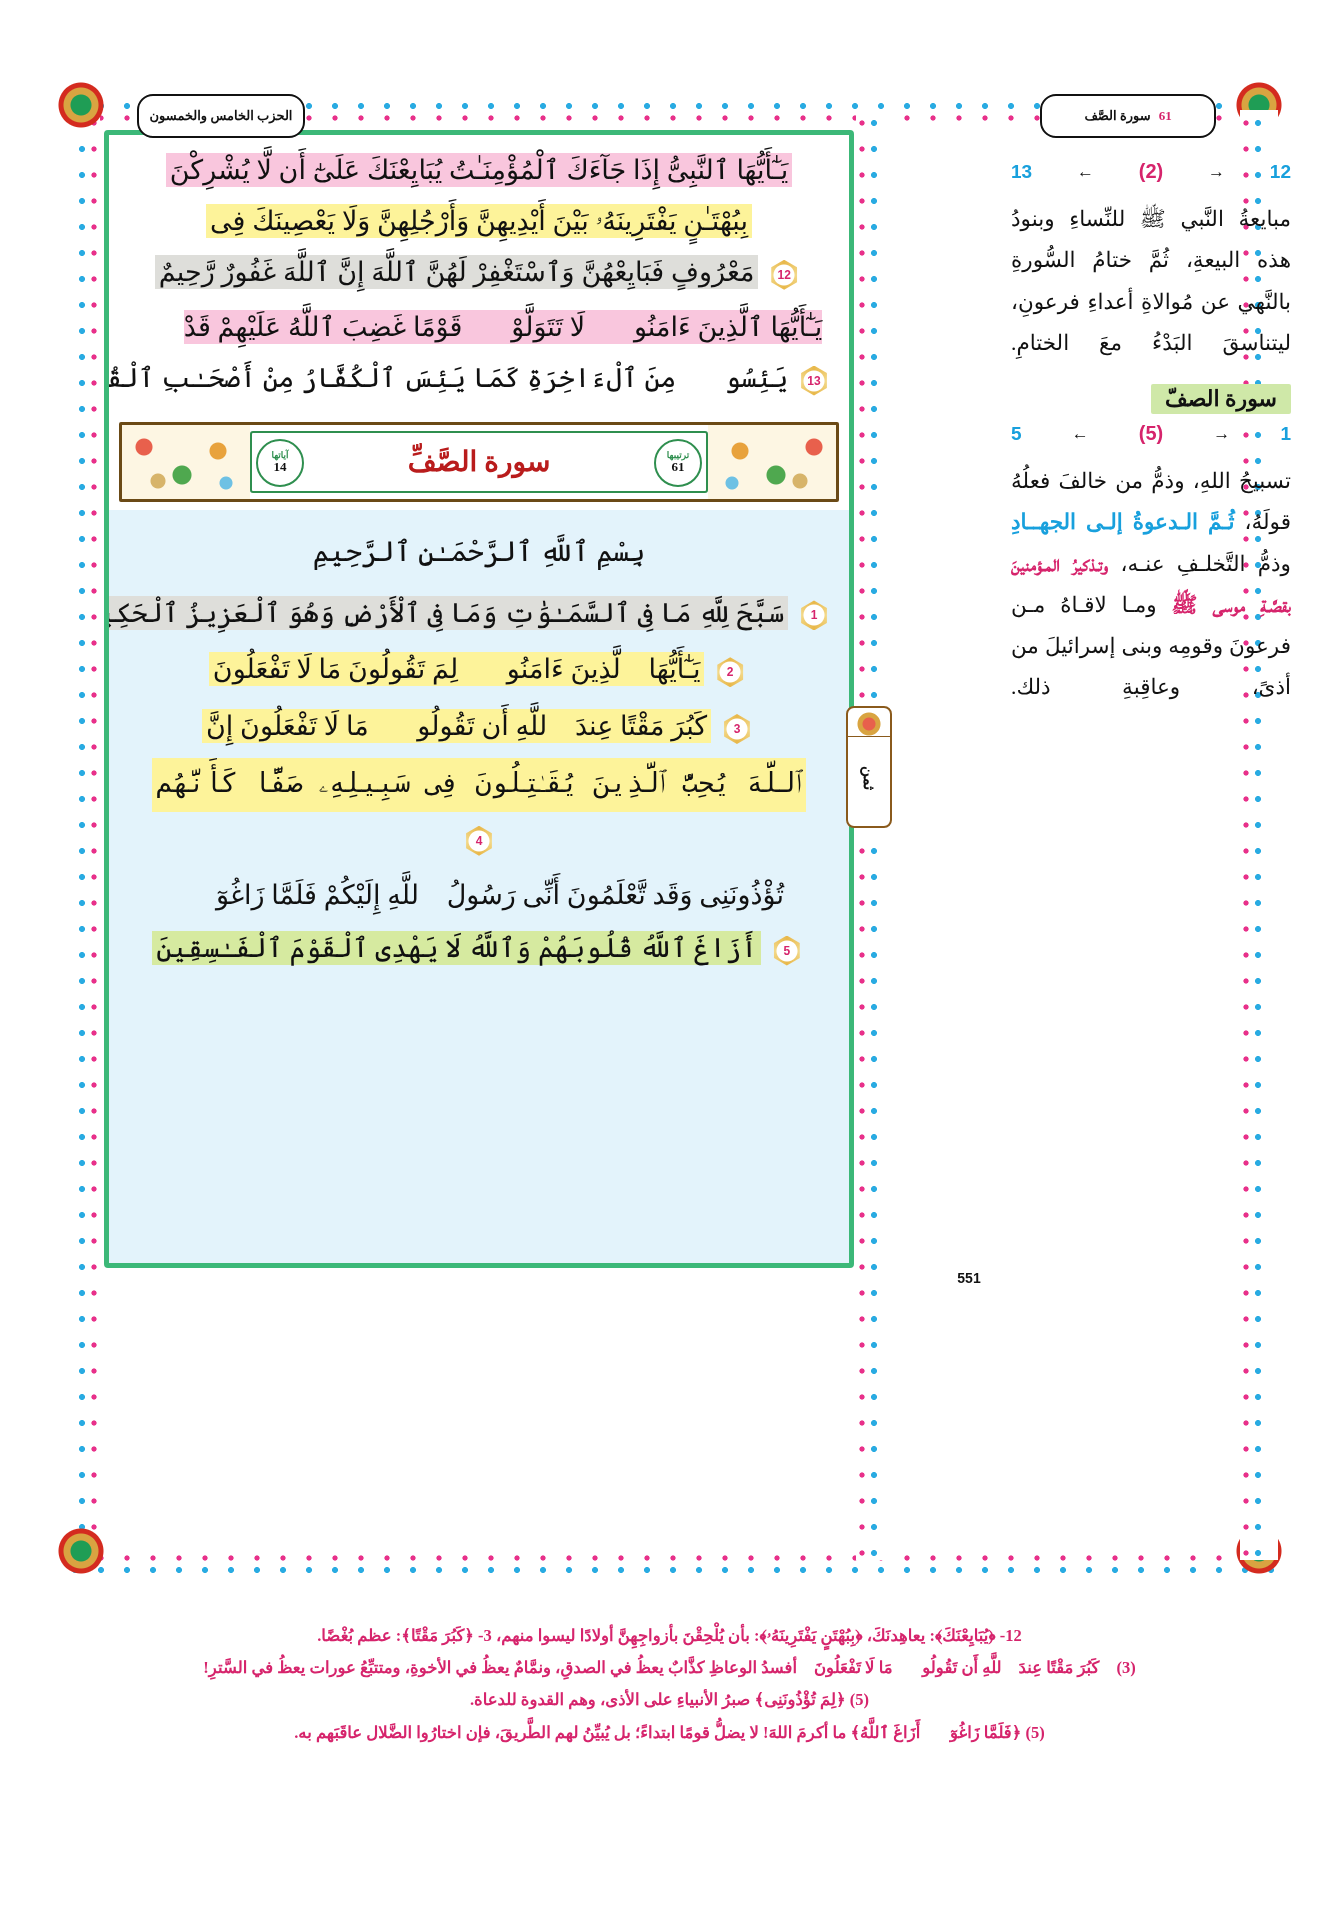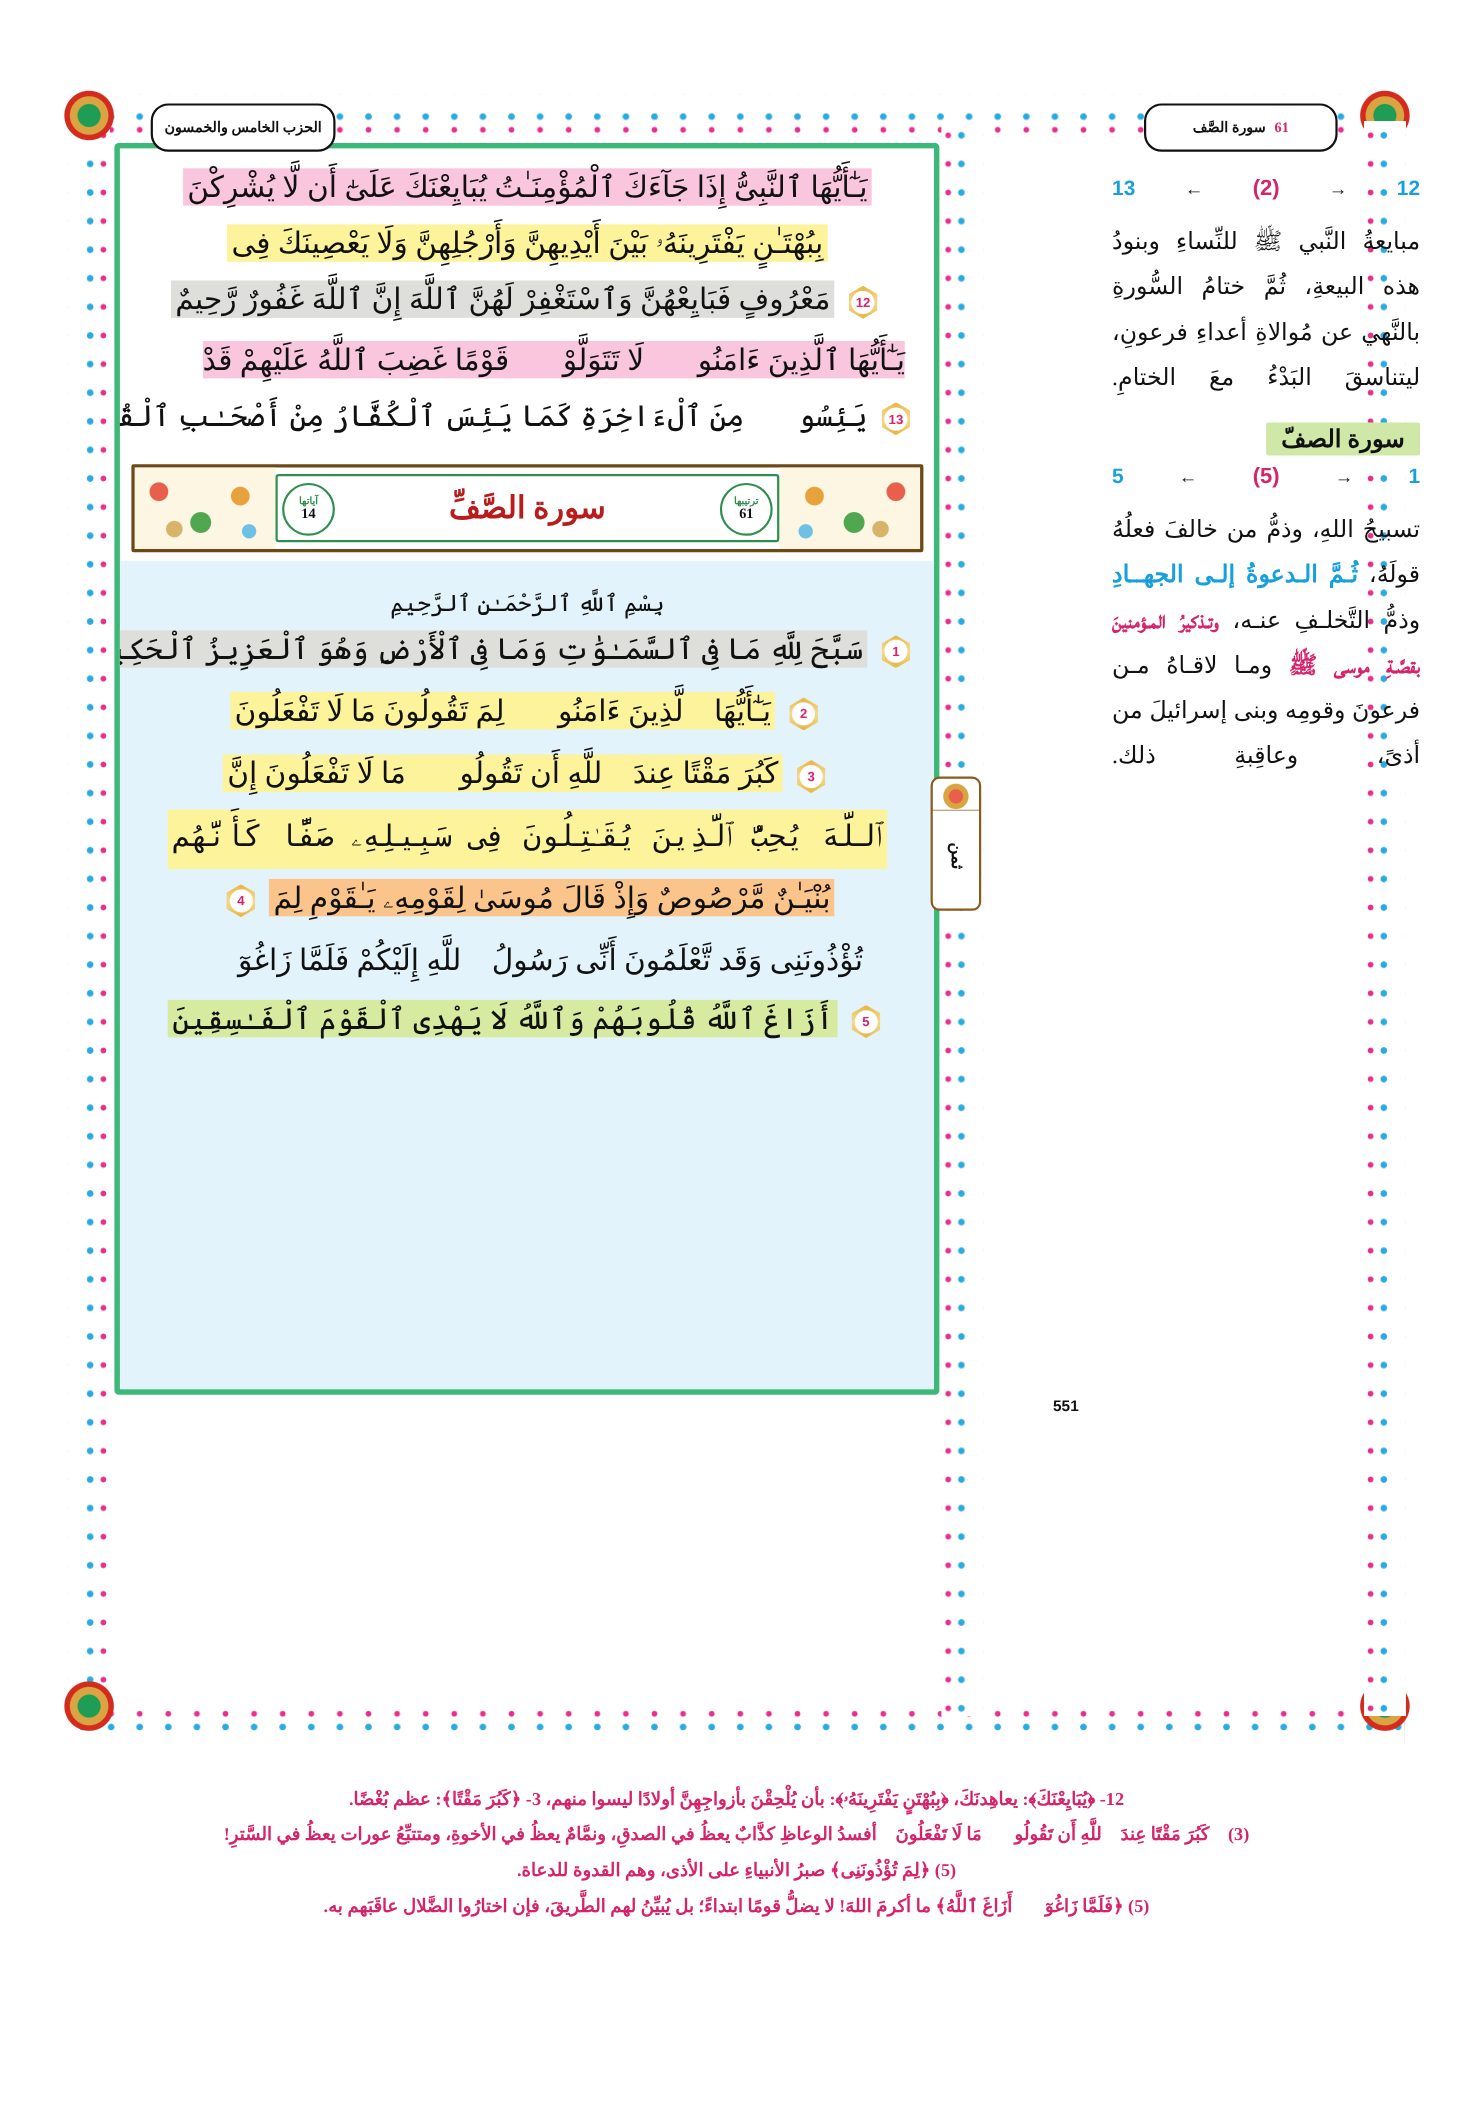--- a/index.html
+++ b/index.html
@@ -280,21 +280,21 @@
           <i>61</i>
         </div>
         <div class="badge-hex badge-l">
           <b>آياتها</b>
           <i>14</i>
         </div>
       </div>
 
       <div class="sec-b">
 
-        <div class="ayah-line" style="margin:16px 0 18px;font-size:21px;">
+        <div class="ayah-line" style="margin:16px 0 34px;font-size:28px;">
           <span>بِسْمِ ٱللَّهِ ٱلرَّحْمَـٰنِ ٱلرَّحِيمِ</span>
         </div>
 
         <div class="ayah-line" style="margin:0 0 26px;">
           <span class="ayah-no">
             <i>1</i>
           </span>
           <span class="hl-grey" style="padding:2px 4px;">سَبَّحَ لِلَّهِ مَا فِى ٱلسَّمَـٰوَٰتِ وَمَا فِى ٱلْأَرْضِ وَهُوَ ٱلْعَزِيزُ ٱلْحَكِيمُ</span>
         </div>
 
@@ -310,21 +310,20 @@
             <i>3</i>
           </span>
           <span class="hl-yellow" style="padding:2px 4px;">كَبُرَ مَقْتًا عِندَ ٱللَّهِ أَن تَقُولُوا۟ مَا لَا تَفْعَلُونَ إِنَّ</span>
         </div>
 
         <div class="ayah-line" style="margin:0 0 26px;">
           <span class="hl-yellow" style="padding:12px 4px;font-family:Liberation Mono, monospace;">ٱللَّهَ يُحِبُّ ٱلَّذِينَ يُقَـٰتِلُونَ فِى سَبِيلِهِۦ صَفًّا كَأَنَّهُم</span>
         </div>
 
         <div class="ayah-line" style="margin:0 0 26px;">
-          <span class="hl-orange" style="padding:2px 4px;">بُنْيَـٰنٌ مَّرْصُوصٌ وَإِذْ قَالَ مُوسَىٰ لِقَوْمِهِۦ يَـٰقَوْمِ لِمَ</span>
           <span class="ayah-no">
             <i>4</i>
           </span>
         </div>
 
         <div class="ayah-line" style="margin:0 0 26px;">
           <span>تُؤْذُونَنِى وَقَد تَّعْلَمُونَ أَنِّى رَسُولُ ٱللَّهِ إِلَيْكُمْ فَلَمَّا زَاغُوٓا۟</span>
         </div>
 
         <div class="ayah-line" style="margin:0 0 10px;">

